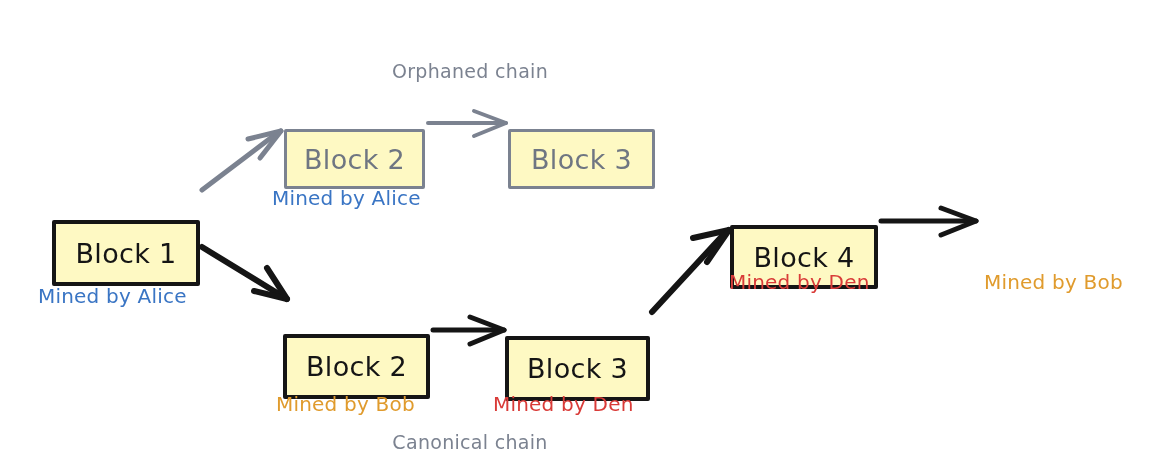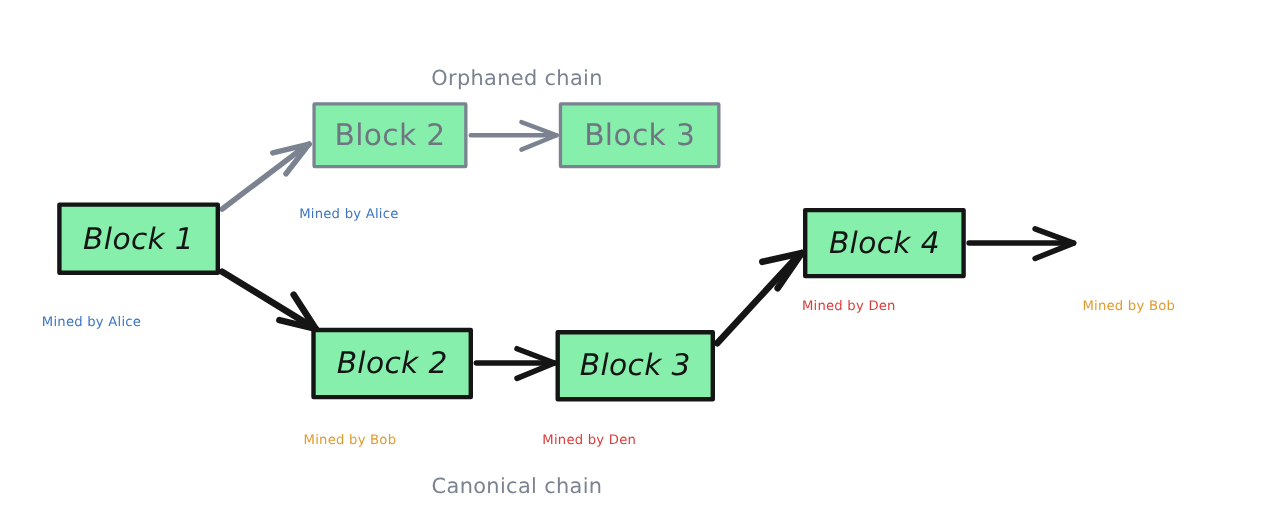--- a/index.html
+++ b/index.html
@@ -21,45 +21,46 @@
     position: absolute;
     left: 0;
     top: 0;
     width: 1168px;
     height: 476px;
     pointer-events: none;
   }
   .block-node {
     position: absolute;
     box-sizing: border-box;
-    background: #86efac;
+    background: #fef9c3;
     display: flex;
     align-items: center;
     justify-content: center;
+    margin-top: 36px;
   }
   .block-node .block-label {
     font-size: 27px;
     line-height: 1;
     letter-spacing: 0.3px;
     white-space: nowrap;
   }
   .block-main {
     border: 4px solid #151515;
     border-radius: 2px;
   }
-  .block-main .block-label { color: #151515; font-style: italic; }
+  .block-main .block-label { color: #151515; }
   .block-orphan {
     border: 3px solid #7b8290;
     border-radius: 2px;
   }
   .block-orphan .block-label { color: #6f7682; }
 
   .miner-label {
     position: absolute;
-    font-size: 12px;
+    font-size: 20px;
     line-height: 1;
     white-space: nowrap;
     letter-spacing: 0.2px;
   }
   .chain-label {
     position: absolute;
     font-size: 19px;
     line-height: 1;
     white-space: nowrap;
     letter-spacing: 0.3px;

